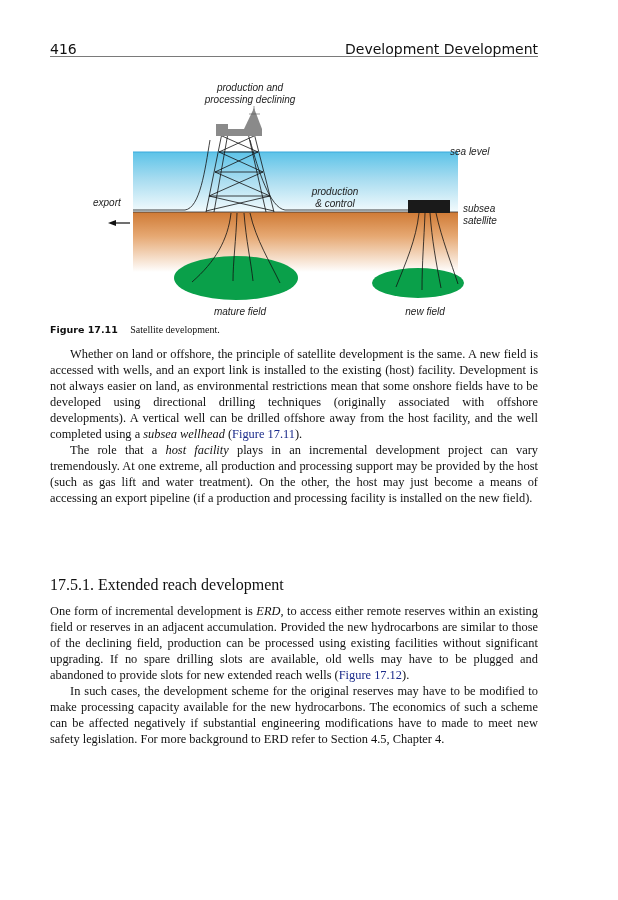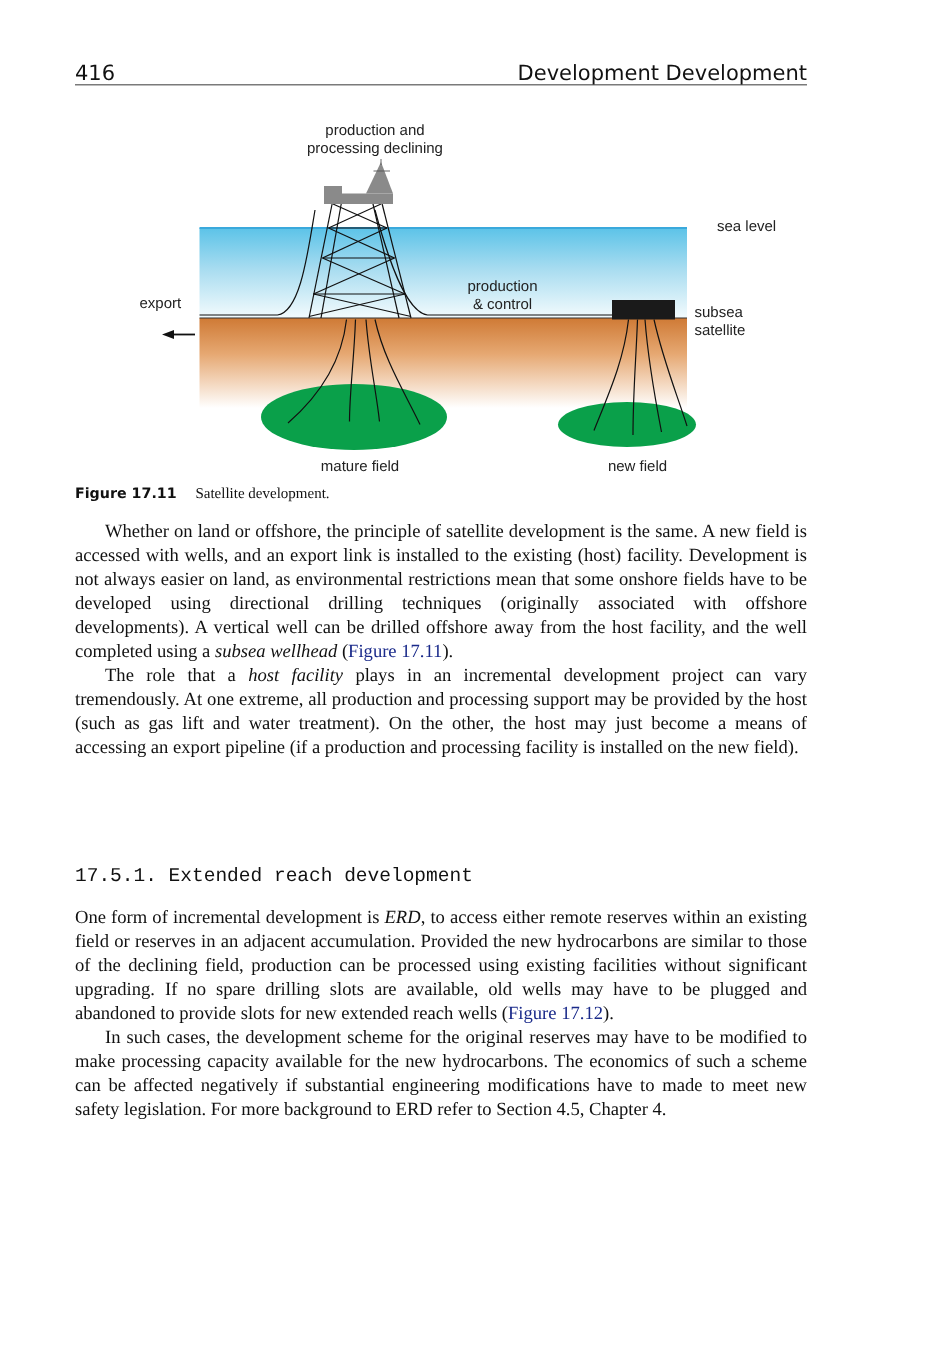--- a/index.html
+++ b/index.html
@@ -4,42 +4,42 @@
 <style>
   html, body { margin: 0; padding: 0; background: #ffffff; }
   body { width: 618px; height: 900px; position: relative; overflow: hidden; }
   .header {
     position: absolute; left: 50px; top: 40px; width: 488px; height: 16px;
     border-bottom: 1px solid #7a7a7a;
     font-family: "DejaVu Sans", sans-serif; font-size: 14px; color: #111;
   }
   .header .page-num { position: absolute; left: 0; top: 1px; }
   .header .running-title { position: absolute; right: 0; top: 1px; }
-  .figure { position: absolute; left: 0; top: 70px; width: 618px; height: 250px; }
+  .figure { position: absolute; left: 0; top: 70px; width: 618px; height: 250px; font-style: italic; }
   .fig-label {
     position: absolute; font-family: "Liberation Sans", sans-serif;
     font-size: 10px; color: #222; line-height: 12px; text-align: center;
   }
   .caption {
     position: absolute; left: 50px; top: 324px; font-size: 10px;
     font-family: "Liberation Serif", serif; color: #111; text-align: center;
   }
   .caption .cap-num { font-family: "DejaVu Sans", sans-serif; font-weight: bold; font-size: 9.5px; margin-right: 10px; }
   .body-text {
     position: absolute; left: 50px; width: 488px;
     font-family: "Liberation Serif", serif; font-size: 12.4px; line-height: 16px;
     color: #111; text-align: justify;
   }
   .body-text p { margin: 0; text-indent: 0; }
   .body-text p.indent { text-indent: 20px; }
   .body-text em { font-style: italic; }
   .link { color: #1a2a8a; }
   .section-heading {
     position: absolute; left: 50px; top: 576px;
-    font-family: Liberation Mono, monospace; font-size: 13px; color: #111;
+    font-family: Liberation Serif, serif; font-size: 16px; color: #111;
   }
 </style>
 </head>
 <body>
 
 <div class="header">
   <span class="page-num">416</span>
   <span class="running-title">Development Development</span>
 </div>
 
@@ -113,21 +113,21 @@
     <g>
       <line x1="130" y1="223" x2="112" y2="223" stroke="#111" stroke-width="1.2"></line>
       <polygon points="108,223 116,220 116,226" fill="#111"></polygon>
     </g>
   </svg>
 
   <div class="fig-label" style="left:195px; top:12px; width:110px;">
     <div>production and</div>
     <div>processing declining</div>
   </div>
-  <div class="fig-label" style="left:478px; top:76px; text-align:right;">sea level</div>
+  <div class="fig-label" style="left:450px; top:76px; text-align:right;">sea level</div>
   <div class="fig-label" style="left:93px; top:127px; text-align:left;">export</div>
   <div class="fig-label" style="left:300px; top:116px; width:70px;">
     <div>production</div>
     <div>&amp; control</div>
   </div>
   <div class="fig-label" style="left:463px; top:133px; text-align:left;">
     <div>subsea</div>
     <div>satellite</div>
   </div>
   <div class="fig-label" style="left:200px; top:236px; width:80px;">mature field</div>

